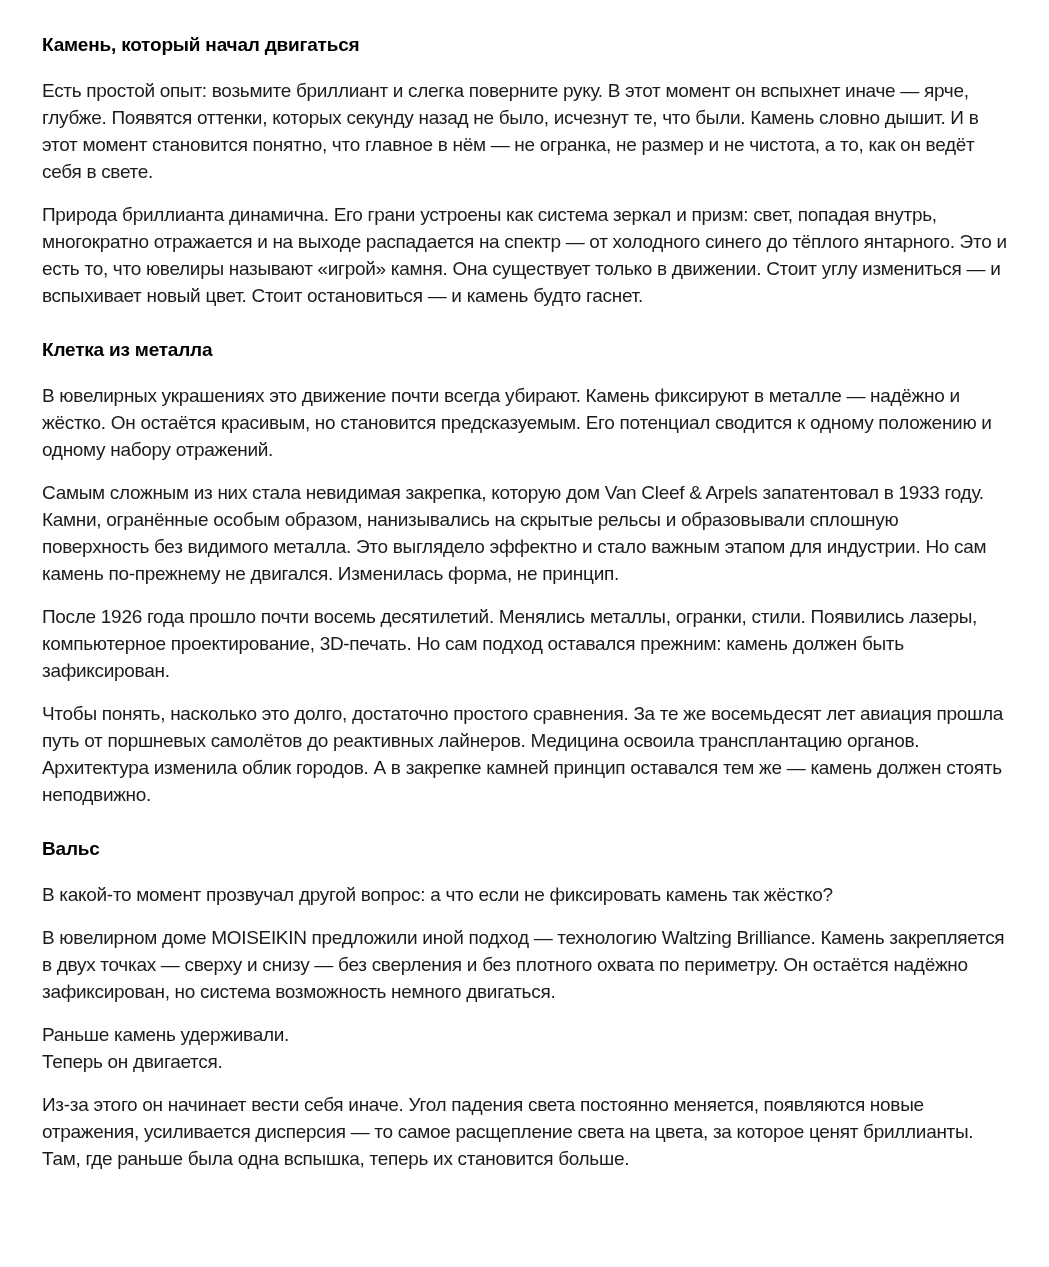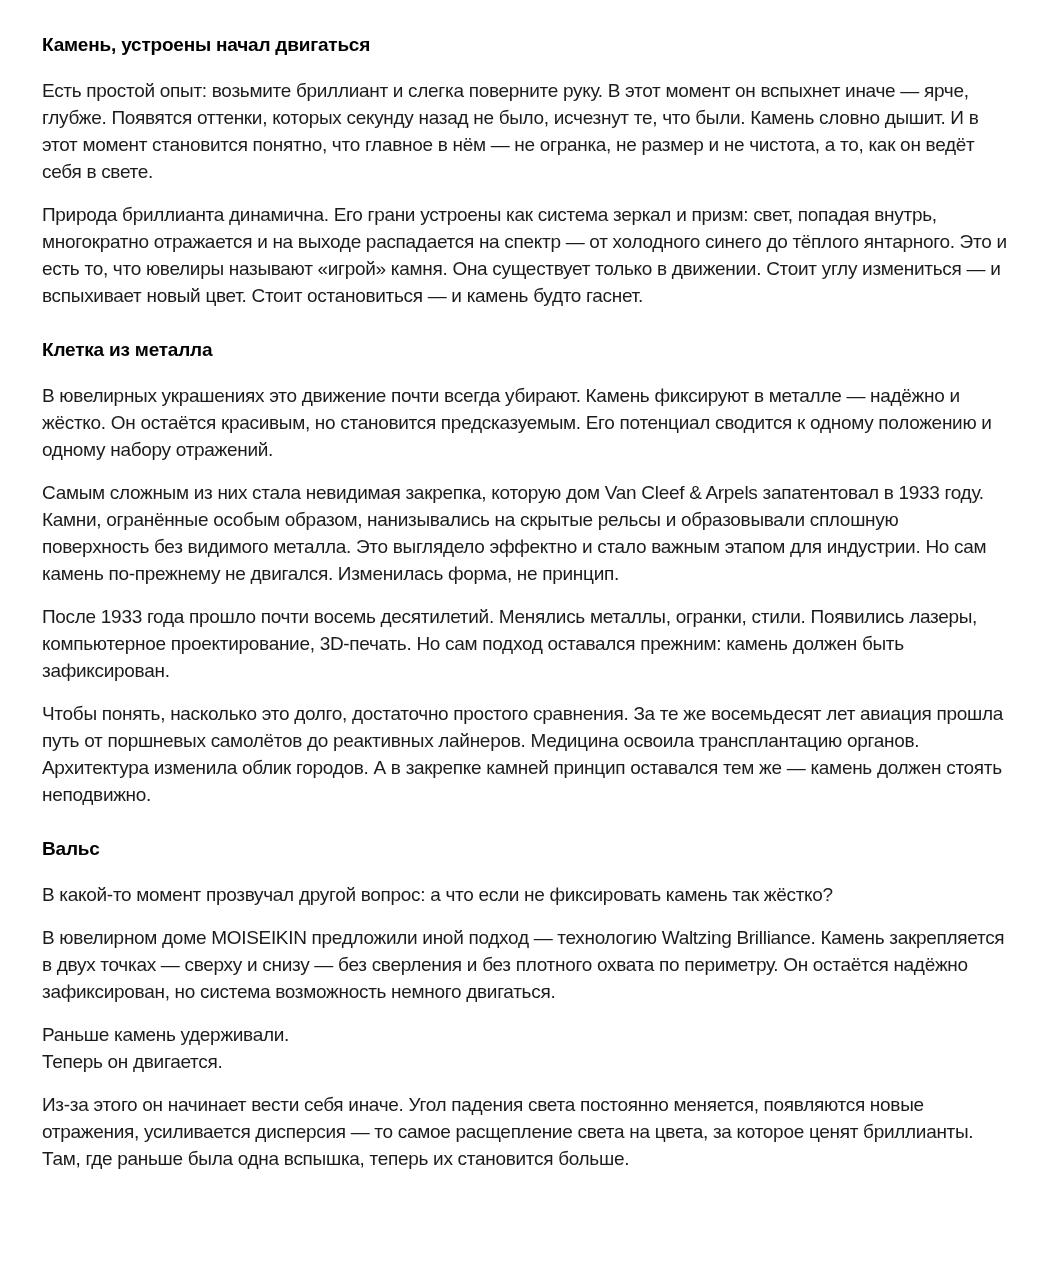--- a/index.html
+++ b/index.html
@@ -39,34 +39,34 @@
   .block + .block-heading {
     margin-top: 27px;
   }
 </style>
 </head>
 <body>
 
 <div class="page">
   <article class="article">
 
-    <h1 class="article-heading block block-heading">Камень, устроены начал двигаться</h1>
+    <h1 class="article-heading block block-heading">Камень, который начал двигаться</h1>
 
     <p class="article-paragraph block">Есть простой опыт: возьмите бриллиант и слегка поверните руку. В этот момент он вспыхнет иначе — ярче, глубже. Появятся оттенки, которых секунду назад не было, исчезнут те, что были. Камень словно дышит. И в этот момент становится понятно, что главное в нём — не огранка, не размер и не чистота, а то, как он ведёт себя в свете.</p>
 
     <p class="article-paragraph block">Природа бриллианта динамична. Его грани устроены как система зеркал и призм: свет, попадая внутрь, многократно отражается и на выходе распадается на спектр — от холодного синего до тёплого янтарного. Это и есть то, что ювелиры называют «игрой» камня. Она существует только в движении. Стоит углу измениться — и вспыхивает новый цвет. Стоит остановиться — и камень будто гаснет.</p>
 
     <h2 class="article-heading block block-heading">Клетка из металла</h2>
 
     <p class="article-paragraph block">В ювелирных украшениях это движение почти всегда убирают. Камень фиксируют в металле — надёжно и жёстко. Он остаётся красивым, но становится предсказуемым. Его потенциал сводится к одному положению и одному набору отражений.</p>
 
 
     <p class="article-paragraph block">Самым сложным из них стала невидимая закрепка, которую дом Van Cleef &amp; Arpels запатентовал в 1933 году. Камни, огранённые особым образом, нанизывались на скрытые рельсы и образовывали сплошную поверхность без видимого металла. Это выглядело эффектно и стало важным этапом для индустрии. Но сам камень по-прежнему не двигался. Изменилась форма, не принцип.</p>
 
-    <p class="article-paragraph block">После 1933 года прошло почти восемь десятилетий. Менялись металлы, огранки, стили. Появились лазеры, компьютерное проектирование, 3D-печать. Но сам подход оставался прежним: камень должен быть зафиксирован.</p>
+    <p class="article-paragraph block">После 1926 года прошло почти восемь десятилетий. Менялись металлы, огранки, стили. Появились лазеры, компьютерное проектирование, 3D-печать. Но сам подход оставался прежним: камень должен быть зафиксирован.</p>
 
     <p class="article-paragraph block">Чтобы понять, насколько это долго, достаточно простого сравнения. За те же восемьдесят лет авиация прошла путь от поршневых самолётов до реактивных лайнеров. Медицина освоила трансплантацию органов. Архитектура изменила облик городов. А в закрепке камней принцип оставался тем же — камень должен стоять неподвижно.</p>
 
     <h2 class="article-heading block block-heading">Вальс</h2>
 
     <p class="article-paragraph block">В какой-то момент прозвучал другой вопрос: а что если не фиксировать камень так жёстко?</p>
 
     <p class="article-paragraph block">В ювелирном доме MOISEIKIN предложили иной подход — технологию Waltzing Brilliance. Камень закрепляется в двух точках — сверху и снизу — без сверления и без плотного охвата по периметру. Он остаётся надёжно зафиксирован, но система возможность немного двигаться.</p>
 
     <p class="article-paragraph block">Раньше камень удерживали.

